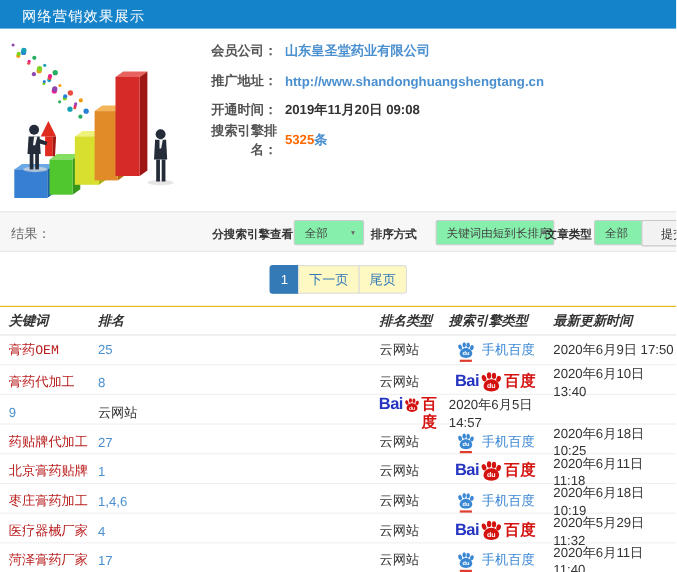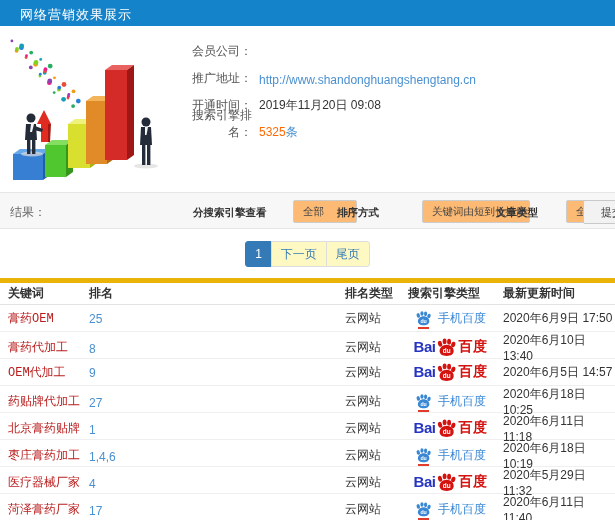--- a/index.html
+++ b/index.html
@@ -7,53 +7,53 @@
   body { font-family:"Liberation Sans","DejaVu Sans",sans-serif; }
   .page { position:relative; width:615px; height:520px; background:#fff; overflow:hidden; }
 
   
   .topbar { position:absolute; left:0; top:0; width:615px; height:26px; background:#1583c9; }
   .topbar-title { position:absolute; left:20px; top:6px; font-size:13px; color:#fff; letter-spacing:1px; }
 
   
   .chart-illus { position:absolute; left:5px; top:32px; width:170px; height:155px; }
   .info-list { position:absolute; left:180px; top:33px; width:420px; }
-  .info-row { display:flex; align-items:flex-end; height:27px; }
+  .info-row { display:flex; align-items:center; height:27px;font-weight:bold; }
   .ilabel { width:72px; text-align:right; font-size:12px; color:#555; flex:0 0 72px; }
   .ivalue { margin-left:7px; font-size:12px; color:#333; text-decoration:none; }
   a.ivalue, .link-blue { color:#4a90d0; }
   .count-orange { color:#ff6a00; }
   .count-suffix { color:#4a90d0; }
 
   
   .filter-bar { position:absolute; left:0; top:192px; width:615px; height:37px;
                 background:#f7f7f7; border-top:1px solid #e6e6e6; border-bottom:1px solid #e6e6e6; }
   .result-label { position:absolute; left:10px; top:11px; font-size:12px; color:#666; }
   .flabel { position:absolute; top:13px; font-size:10.5px; font-weight:bold; color:#333; white-space:nowrap; }
-  .fselect { position:absolute; top:7px; height:23px; background:#fdba74; border:1px solid #ccc; border-radius:2px;
-             font-size:10.5px; color:#444; display:flex; align-items:center; padding-left:9px; cursor:pointer; white-space:nowrap;margin-left:26px; }
+  .fselect { position:absolute; top:7px; height:23px; background:#86efac; border:1px solid #ccc; border-radius:2px;
+             font-size:10.5px; color:#444; display:flex; align-items:center; padding-left:9px; cursor:pointer; white-space:nowrap; }
   .fselect .caret { position:absolute; right:6px; top:9px; font-size:6px; color:#666; }
   .submit-btn { position:absolute; left:583px; top:7px; width:58px; height:24px; background:#f2f2f2;
                 border:1px solid #c9c9c9; border-radius:2px; font-size:11px; color:#333; cursor:pointer;
                 font-family:inherit; }
 
   
   .pagination { position:absolute; left:0; top:241px; width:615px; display:flex; justify-content:center; }
   .page-btn { min-width:26px; height:26px; display:flex; align-items:center; justify-content:center;
               border:1px solid #ddd; background:#fef9c3; color:#337ab7; font-size:12px; padding:0 9px;
               margin-left:-1px; cursor:pointer; text-decoration:none; }
   .page-btn.first { border-radius:3px 0 0 3px; margin-left:0; }
   .page-btn.last  { border-radius:0 3px 3px 0; }
   .page-btn.active { background:#337ab7; border-color:#337ab7; color:#fff; }
 
   
   .table { position:absolute; left:0; top:278px; width:615px; }
   .thead, .trow { display:grid; grid-template-columns:81px 256px 58px 95px 1fr;
                   align-items:center; height:27px; padding-left:8px; }
-  .thead { border-top:5px solid #eab308; border-bottom:1px solid #e4e4e4; }
+  .thead { border-top:1px solid #eab308; border-bottom:1px solid #e4e4e4;font-style:italic; }
   .thead span { font-size:12px; font-weight:bold; color:#333; }
   .trow { border-bottom:1px solid #efefef; }
   .c-keyword { font-size:12px; color:#b91c1c;font-family:Liberation Mono, monospace; }
   .c-rank a { font-size:12px; color:#4a90d0; text-decoration:none; }
   .c-ranktype { font-size:12px; color:#333; }
   .c-engine { display:flex; align-items:center; justify-content:center; }
   .c-time { font-size:12px; color:#333; padding-left:5px; }
 
   
   .bd-logo { display:flex; align-items:flex-start; }
@@ -158,20 +158,21 @@
       <polygon points="136,95 146,95 147,113 135,113"></polygon>
       <polygon points="140,95 143,95 141.5,103 140,103" fill="#f5f5f5"></polygon>
       <rect x="137" y="113" width="3.4" height="20"></rect>
       <rect x="142" y="113" width="3.4" height="20"></rect>
     </g>
   </svg>
 
   <div class="info-list">
     <div class="info-row">
       <span class="ilabel">会员公司：</span>
+      <a class="ivalue" href="#">山东皇圣堂药业有限公司</a>
     </div>
     <div class="info-row">
       <span class="ilabel">推广地址：</span>
       <a class="ivalue" href="#">http://www.shandonghuangshengtang.cn</a>
     </div>
     <div class="info-row">
       <span class="ilabel">开通时间：</span>
       <span class="ivalue">2019年11月20日 09:08</span>
     </div>
     <div class="info-row">
@@ -257,21 +258,20 @@
       </g>
       <text x="15.7" y="21.5" text-anchor="middle" font-size="9.5" font-weight="bold" fill="#ffffff">du</text>
     </svg>
     <span class="bd-cn">百度</span>
   </span>
 </div>
     <div class="c-time">2020年6月10日 13:40</div>
   </div>
 
   <div class="trow">
-    <div class="c-keyword">OEM代加工</div>
     <div class="c-rank"><a href="#">9</a></div>
     <div class="c-ranktype">云网站</div>
     <div class="c-engine">
   <span class="bd-logo">
     <span class="bd-bai">Bai</span>
     <svg class="bd-paw" width="21" height="19" viewBox="0 0 31 27">
       <g fill="#d4120f">
         <ellipse cx="6" cy="8" rx="3" ry="4.4" transform="rotate(-18 6 8)"></ellipse>
         <ellipse cx="12.7" cy="4.4" rx="2.9" ry="4.3"></ellipse>
         <ellipse cx="19.3" cy="4.9" rx="2.9" ry="4.3"></ellipse>

